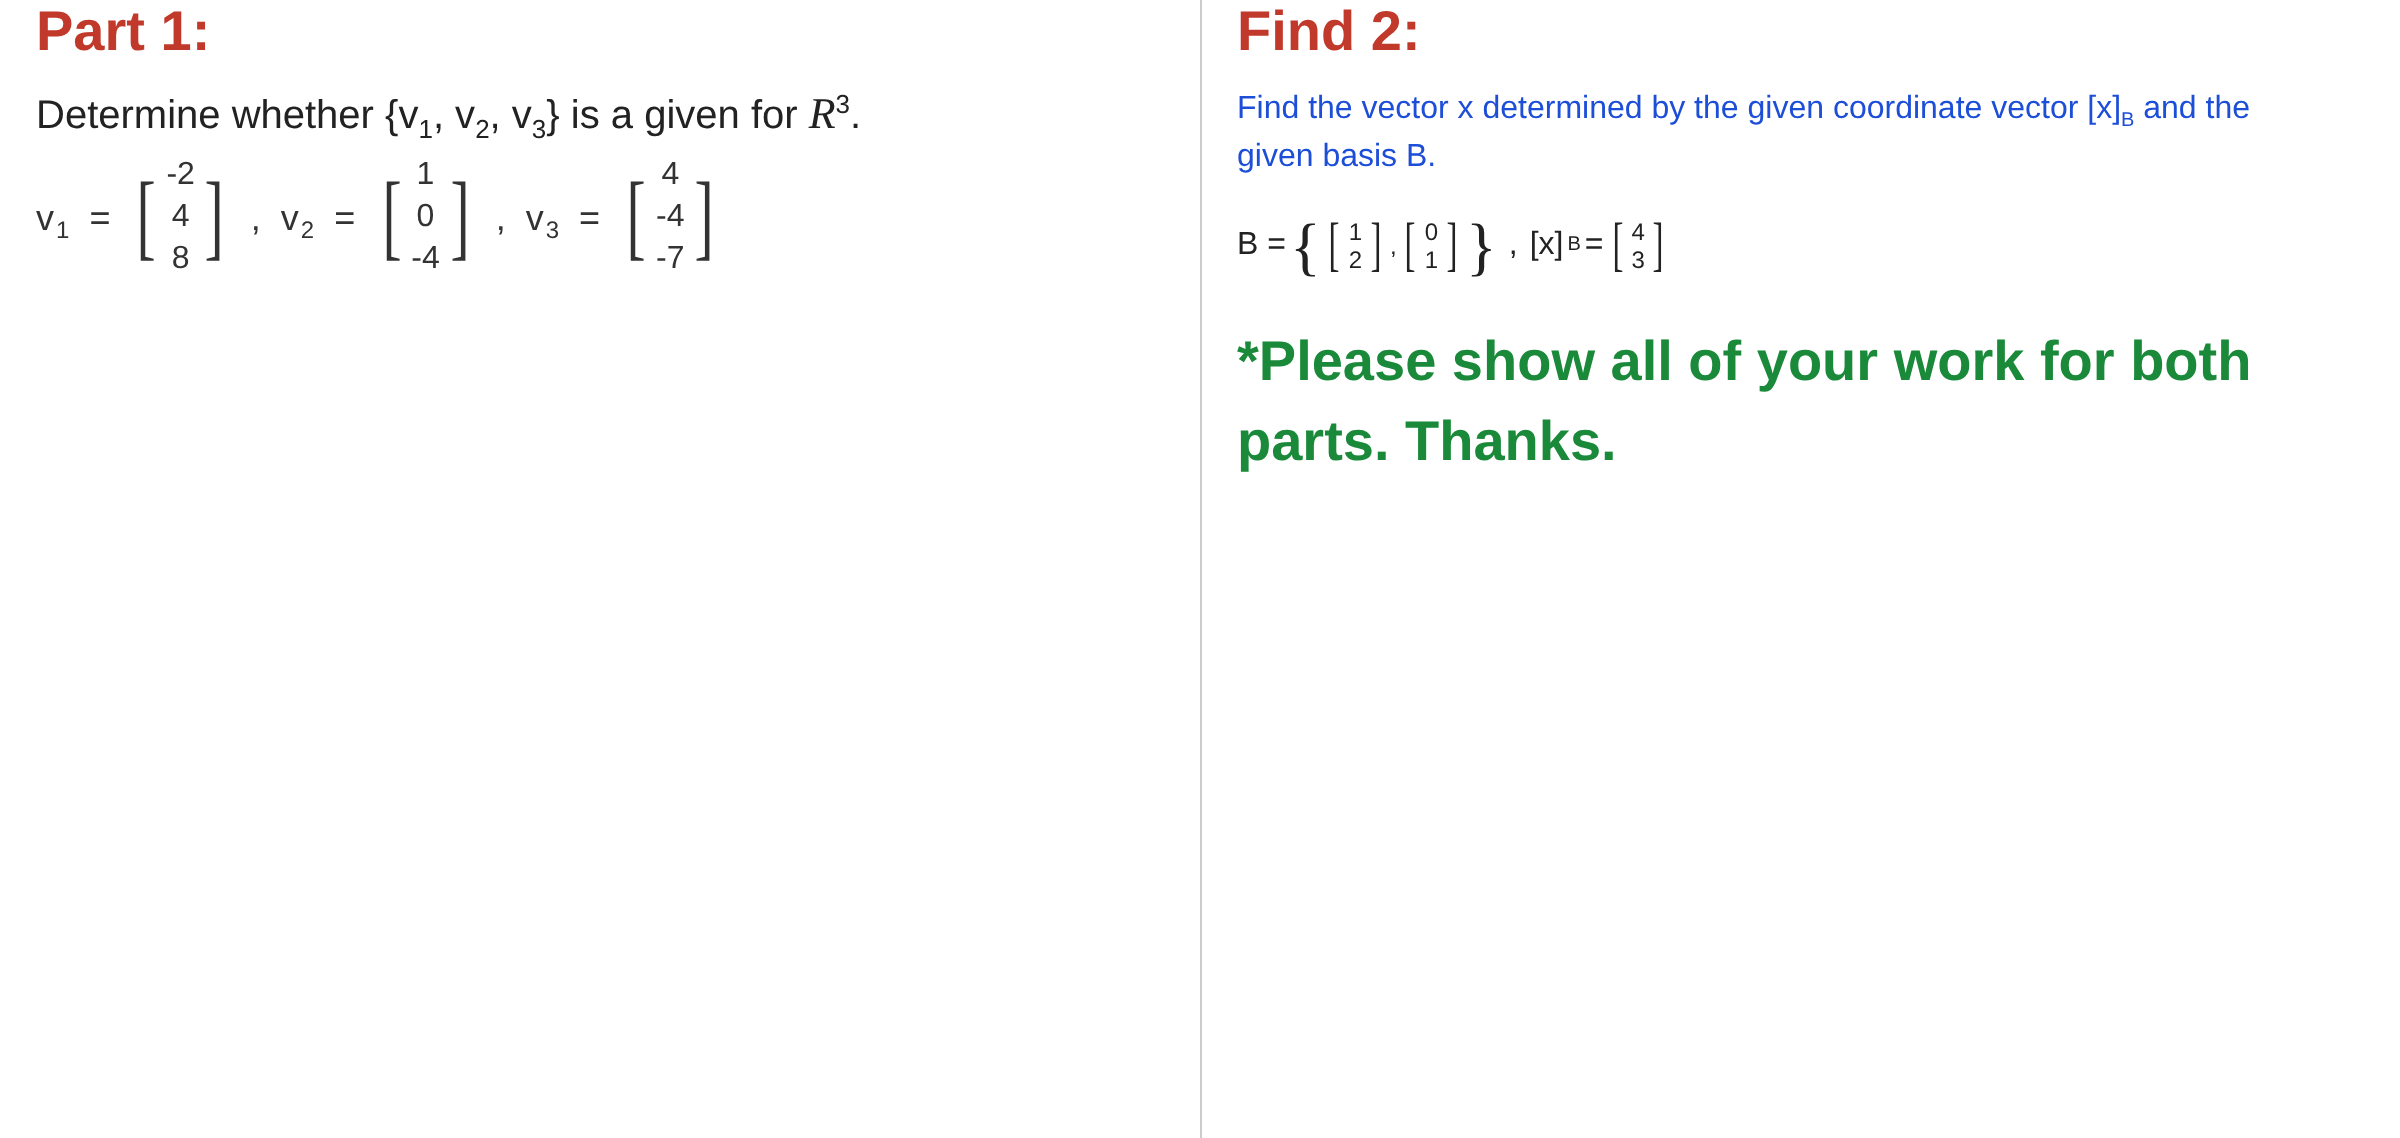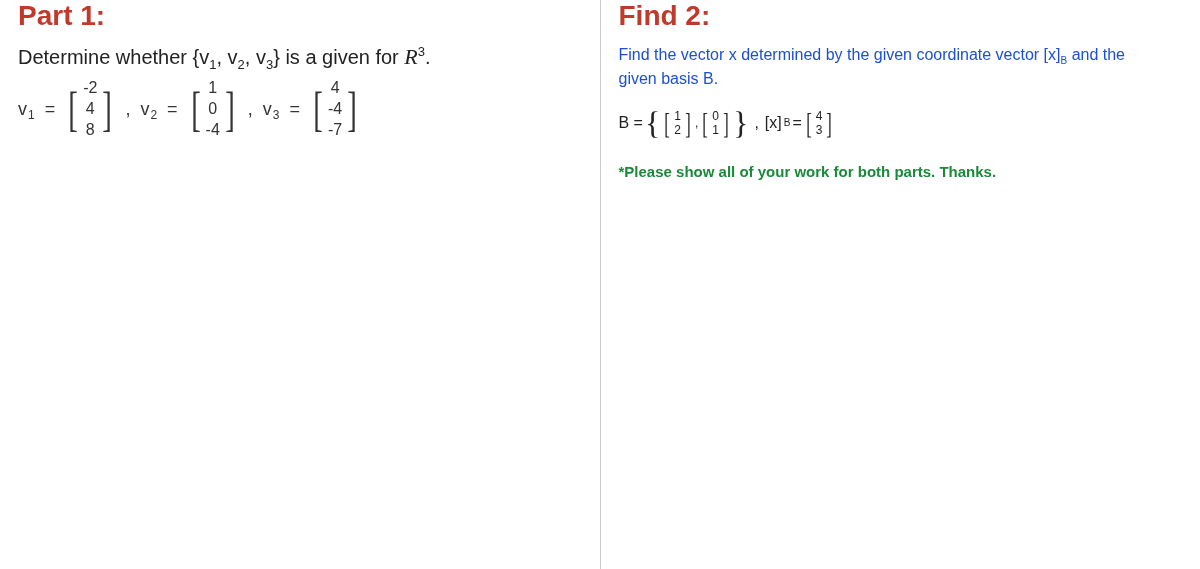--- a/index.html
+++ b/index.html
@@ -114,21 +114,21 @@
     }
     .small-col {
       display: flex;
       flex-direction: column;
       align-items: center;
       font-size: 12px;
       line-height: 1.2;
     }
     .please-show {
       color: #1a8a3a;
-      font-size: 15px;
+      font-size: 28px;
       font-weight: bold;
       margin-top: 12px;
       line-height: 1.4;
     }
     .script-R {
       font-family: 'Brush Script MT', cursive;
       font-size: 22px;
       font-style: italic;
     }
     .sup3 {

